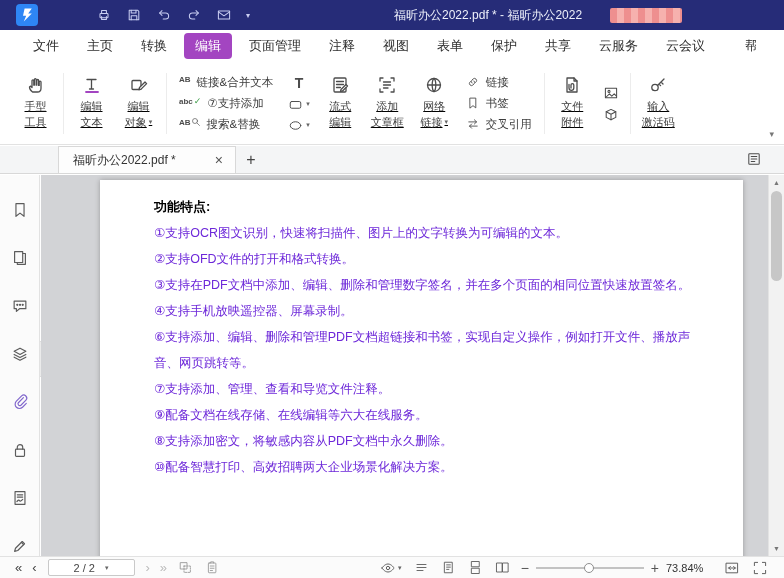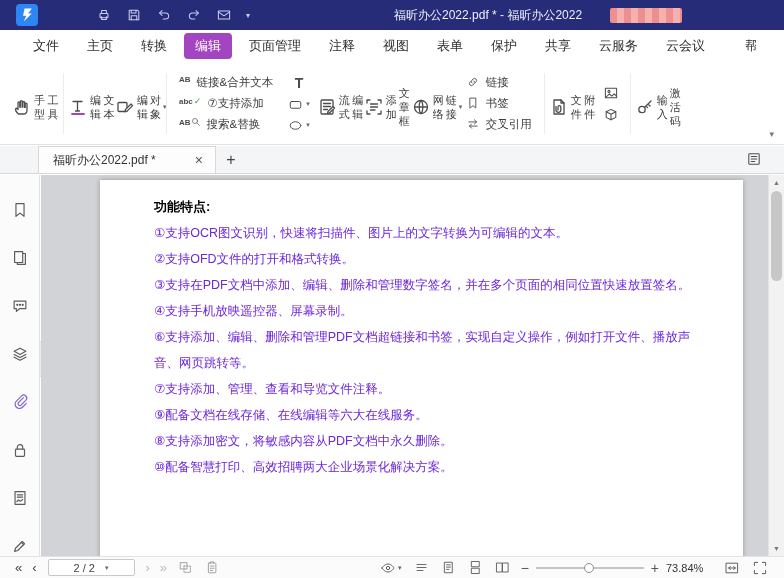--- a/index.html
+++ b/index.html
@@ -25,41 +25,41 @@
   .menubar { position:absolute; top:30px; left:0; width:100%; height:31px; background:#fff;
     display:flex; align-items:center; padding-left:22px; gap:6px; white-space:nowrap; overflow:hidden; }
   .mtab { font-size:13px; color:#2e2e2e; padding:4px 11px; border-radius:4px; flex:0 0 auto; }
   .mtab.active { background:#a345c1; color:#fff; }
   .mtab-partial { max-width:22px; overflow:hidden; margin-left:12px; padding-right:0; }
 
   
   .ribbon { position:absolute; top:61px; left:0; width:100%; height:84px; background:#fff;
     border-bottom:1px solid #e2e2e2; display:flex; align-items:stretch; padding:5px 6px 3px 12px; }
   svg.ic { fill:none; stroke:#4c4c4c; stroke-width:1.3; stroke-linecap:round; stroke-linejoin:round; }
-  .rb-big { width:47px; display:flex; flex-direction:row; align-items:center; padding-top:7px;
-    gap:2px; border-radius:4px; flex:0 0 auto; }
+  .rb-big { width:47px; display:flex; flex-direction:column; align-items:center; padding-top:7px;
+    gap:2px; border-radius:4px; flex:0 0 auto;text-decoration:underline; }
   .rb-ic { height:24px; display:flex; align-items:center; justify-content:center; }
   .rb-big .lbl { font-size:11px; line-height:14px; color:#3c3c3c; display:flex; align-items:center; gap:2px; }
   .caret { font-size:7px; color:#666; }
   .rb-sep { width:1px; background:#ececec; margin:7px 4px; flex:0 0 auto; }
   .rb-stack { display:flex; flex-direction:column; justify-content:center; gap:6px; padding:0 8px; flex:0 0 auto; }
   .rb-srow { display:flex; align-items:flex-start; gap:6px; font-size:11.5px; color:#3c3c3c; white-space:nowrap; }
   .txticon { font-size:8px; font-weight:bold; color:#4c4c4c; display:inline-flex; align-items:center; }
   .txticon.big { font-size:14px; }
   .chk { color:#3a9b46; font-size:9px; margin-left:1px; }
   .rb-iconcol { display:flex; flex-direction:column; justify-content:center; gap:6px; padding:0 7px; flex:0 0 auto; }
   .rb-mini { display:flex; align-items:center; gap:3px; justify-content:center; }
   .ribbon-collapse { position:absolute; right:10px; bottom:5px; font-size:9px; color:#777; }
 
   
   .doctabs { position:absolute; top:146px; left:0; width:100%; height:28px; background:#f4f5f6;
     border-bottom:1px solid #d8d8d8; display:flex; align-items:flex-end; }
   .dtab { height:27px; min-width:178px; background:#fdfdfd; border:1px solid #d8d8d8; border-bottom:none;
     display:flex; align-items:center; justify-content:space-between; padding:0 10px 0 14px;
-    font-size:12px; color:#333; margin-left:38px; }
+    font-size:12px; color:#333; margin-left:58px; }
   .dtab-close { color:#555; font-size:14px; line-height:1; padding:0 2px; }
   .dtab-add { width:30px; height:27px; display:flex; align-items:center; justify-content:center;
     font-size:16px; color:#444; }
   .dt-right { position:absolute; right:22px; top:5px; }
 
   
   .main { position:absolute; top:175px; left:0; right:0; bottom:22px; }
   .sidebar { position:absolute; left:0; top:0; width:40px; height:100%; background:#fbfbfb;
     border-right:1px solid #e2e2e2; display:flex; flex-direction:column; align-items:center;
     padding:26px 0 12px; gap:26px; }

